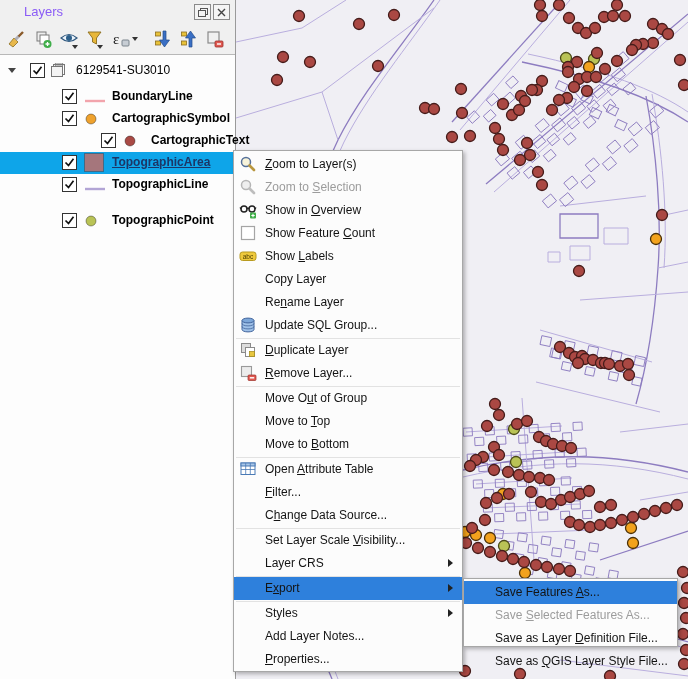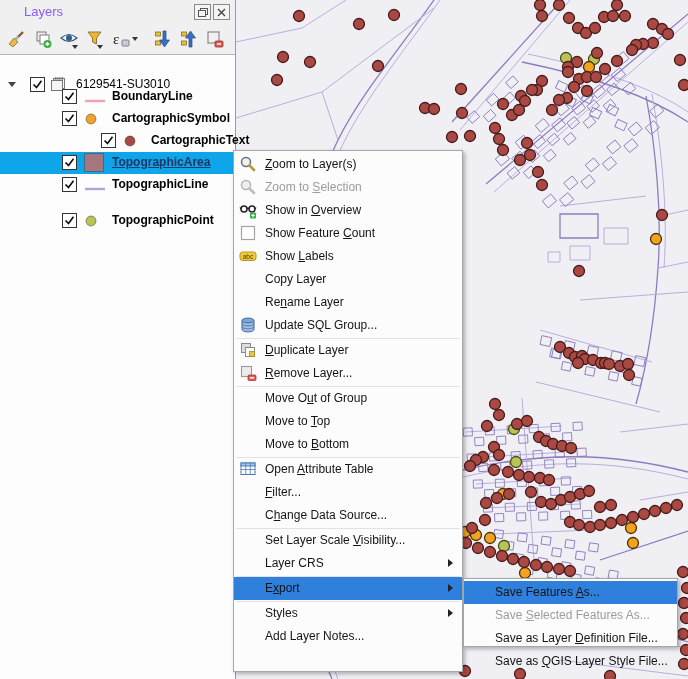--- a/index.html
+++ b/index.html
@@ -452,21 +452,21 @@
       </span>
       <span class="tb-icon">
         <svg width="20" height="20" viewBox="0 0 20 20">
           <rect x="3" y="3" width="11" height="11" fill="none" stroke="#8a8a8a" stroke-width="1.2"></rect>
           <rect x="10" y="12" width="8" height="6" rx="1" fill="#e05a52" stroke="#9c2f28" stroke-width="0.8"></rect>
           <path d="M12 15 h4" stroke="#fff" stroke-width="1.4"></path>
         </svg>
       </span>
     </div>
   <div id="tree">
-      <div class="tree-row" style="top: 19px; padding-left: 36px;">
+      <div class="tree-row" style="top: 5px; padding-left: 36px;">
         <span class="expander"></span>
         <span class="cbx" style="left:30px">
           <svg width="13" height="13" viewBox="0 0 13 13">
             <path d="M2.5 6.5 L5.5 9.5 L10.5 2.8" fill="none" stroke="#111" stroke-width="1.7"></path>
           </svg>
         </span>
         <span class="sym" style="left:50px;top:3px"><svg width="18" height="16" viewBox="0 0 18 16">
             <rect x="3.5" y="1.5" width="11" height="10" fill="#fff" stroke="#777"></rect>
             <rect x="1.5" y="3.5" width="11" height="10" fill="#f4f4f4" stroke="#777"></rect>
             <rect x="5" y="0" width="8" height="3" rx="1.5" fill="none" stroke="#777"></rect>
@@ -614,20 +614,21 @@
     <div class="mi"><span><u>F</u>ilter...</span></div>
     <div class="mi"><span>C<u>h</u>ange Data Source...</span></div>
     <div class="msep"></div>
     <div class="mi"><span>Set Layer Scale <u>V</u>isibility...</span></div>
     <div class="mi"><span>Layer CRS</span><span class="arrow"></span></div>
     <div class="msep"></div>
     <div class="mi highlight"><span>E<u>x</u>port</span><span class="arrow"></span></div>
     <div class="msep"></div>
     <div class="mi"><span>Styles</span><span class="arrow"></span></div>
     <div class="mi"><span>Add Layer Notes...</span></div>
+    <div class="mi"><span><u>P</u>roperties...</span></div>
   </div>
 
 <div class="menu" id="export-submenu">
     <div class="mi highlight"><span>Save Features <u>A</u>s...</span></div>
     <div class="mi disabled"><span>Save <u>S</u>elected Features As...</span></div>
     <div class="mi"><span>Save as Layer <u>D</u>efinition File...</span></div>
     <div class="mi"><span>Save as <u>Q</u>GIS Layer Style File...</span></div>
   </div>
 
 </body></html>

